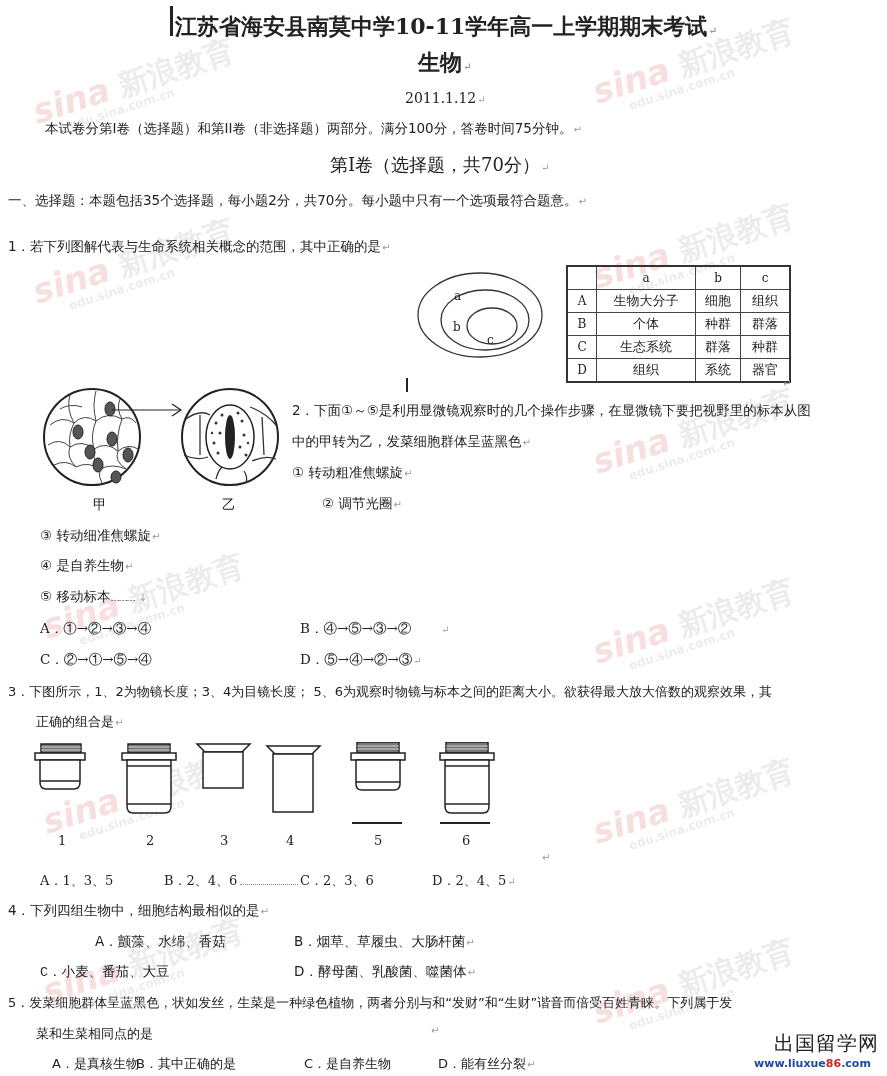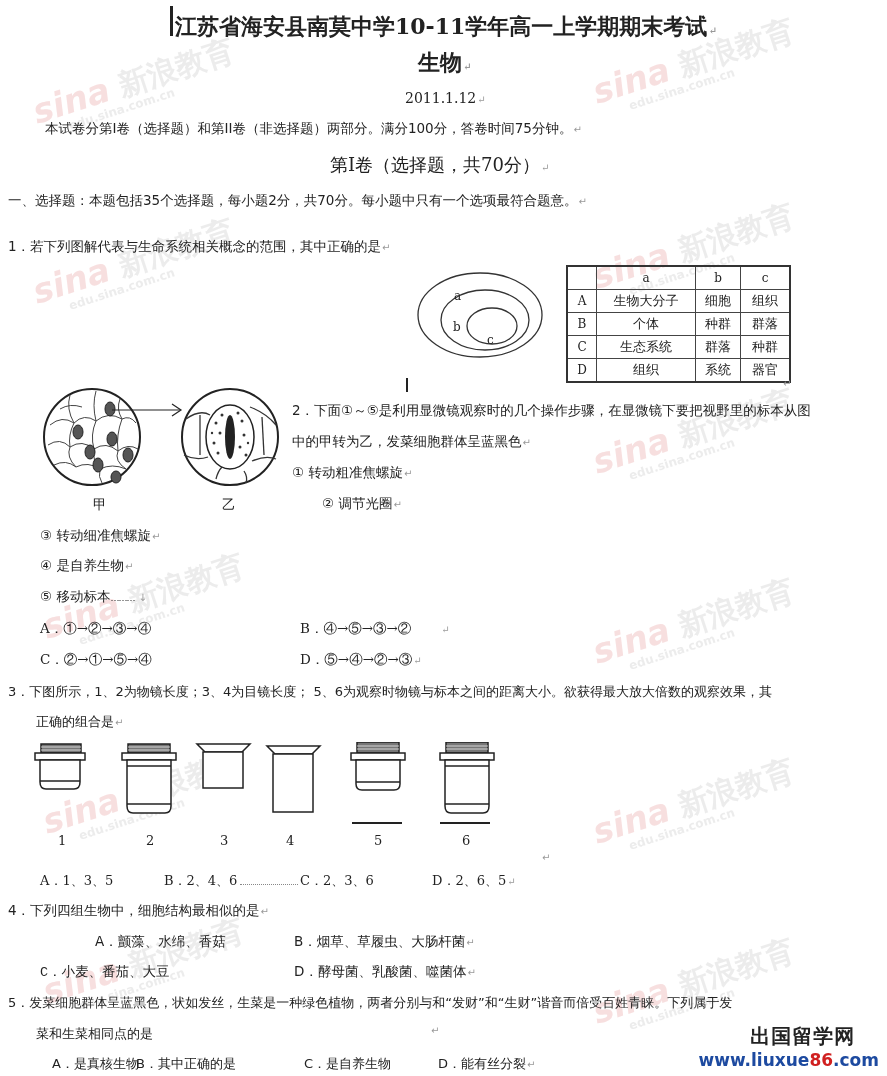--- a/index.html
+++ b/index.html
@@ -23,22 +23,22 @@
   .wm .url { font-size: 12px; display: block; margin-left: 30px; margin-top: -6px; }
 
   
   table.q1 { border-collapse: collapse; position: absolute; left: 566px; top: 265px;
              border: 2px solid #333; font-size: 13px; }
   table.q1 td { border: 1px solid #444; height: 22px; text-align: center; padding: 0 4px; }
   table.q1 td.hdr { font-family: "DejaVu Serif", serif; font-size: 12px; }
   .col0 { width: 20px; } .col1 { width: 90px; } .col2 { width: 36px; } .col3 { width: 40px; }
 
   .footer-logo { position: absolute; right: 8px; bottom: 6px; text-align: center; }
-  .footer-logo .cn { font-size: 20px; font-weight: bold; color: #222; letter-spacing: 1px; margin-left: 28px; }
-  .footer-logo .url { font-size: 17px; color: #1d4aa0; font-weight: bold; }
+  .footer-logo .cn { font-size: 20px; font-weight: normal; color: #222; letter-spacing: 1px; margin-left: 28px; }
+  .footer-logo .url { font-size: 11px; color: #1d4aa0; font-weight: bold; }
   .footer-logo .url b { color: #d02020; }
 </style>
 </head>
 <body>
 
 <div class="wm" style="left:30px;top:60px;"><span class="logo">sina</span> <span>新浪教育</span><span class="url">edu.sina.com.cn</span></div>
 <div class="wm" style="left:590px;top:40px;"><span class="logo">sina</span> <span>新浪教育</span><span class="url">edu.sina.com.cn</span></div>
 <div class="wm" style="left:30px;top:240px;"><span class="logo">sina</span> <span>新浪教育</span><span class="url">edu.sina.com.cn</span></div>
 <div class="wm" style="left:590px;top:225px;"><span class="logo">sina</span> <span>新浪教育</span><span class="url">edu.sina.com.cn</span></div>
 <div class="wm" style="left:590px;top:410px;"><span class="logo">sina</span> <span>新浪教育</span><span class="url">edu.sina.com.cn</span></div>
@@ -226,21 +226,21 @@
 <div class="abs serif t13" style="left:220px;top:833px;">3</div>
 <div class="abs serif t13" style="left:286px;top:833px;">4</div>
 <div class="abs serif t13" style="left:374px;top:833px;">5</div>
 <div class="abs serif t13" style="left:462px;top:833px;">6</div>
 <div class="abs mark" style="left:541px;top:852px;">↵</div>
 
 <div class="abs serif t13" style="left:40px;top:872px;">A．1、3、5</div>
 <div class="abs serif t13" style="left:164px;top:872px;">B．2、4、6</div>
 <div class="abs" style="left:240px;top:884px;width:58px;border-bottom:1px dotted #888;"></div>
 <div class="abs serif t13" style="left:300px;top:872px;">C．2、3、6</div>
-<div class="abs serif t13" style="left:432px;top:872px;"><span>D．2、6、5</span><span class="mark">↵</span></div>
+<div class="abs serif t13" style="left:432px;top:872px;"><span>D．2、4、5</span><span class="mark">↵</span></div>
 
 <div class="abs t14" style="left:8px;top:902px;"><span>4．下列四组生物中，细胞结构最相似的是</span><span class="mark">↵</span></div>
 <div class="abs t14" style="left:48px;top:933px;margin-left:47px;">A．颤藻、水绵、香菇</div>
 <div class="abs t14" style="left:294px;top:933px;"><span>B．烟草、草履虫、大肠杆菌</span><span class="mark">↵</span></div>
 <div class="abs t14" style="left:40px;top:963px;font-family:Liberation Mono, monospace;">C．小麦、番茄、大豆</div>
 <div class="abs t14" style="left:294px;top:963px;"><span>D．酵母菌、乳酸菌、噬菌体</span><span class="mark">↵</span></div>
 
 <div class="abs t13" style="left:8px;top:994px;">5．发菜细胞群体呈蓝黑色，状如发丝，生菜是一种绿色植物，两者分别与和“发财”和“生财”谐音而倍受百姓青睐。下列属于发</div>
 <div class="abs t13" style="left:36px;top:1025px;">菜和生菜相同点的是</div>
 <div class="abs mark" style="left:430px;top:1025px;">↵</div>

